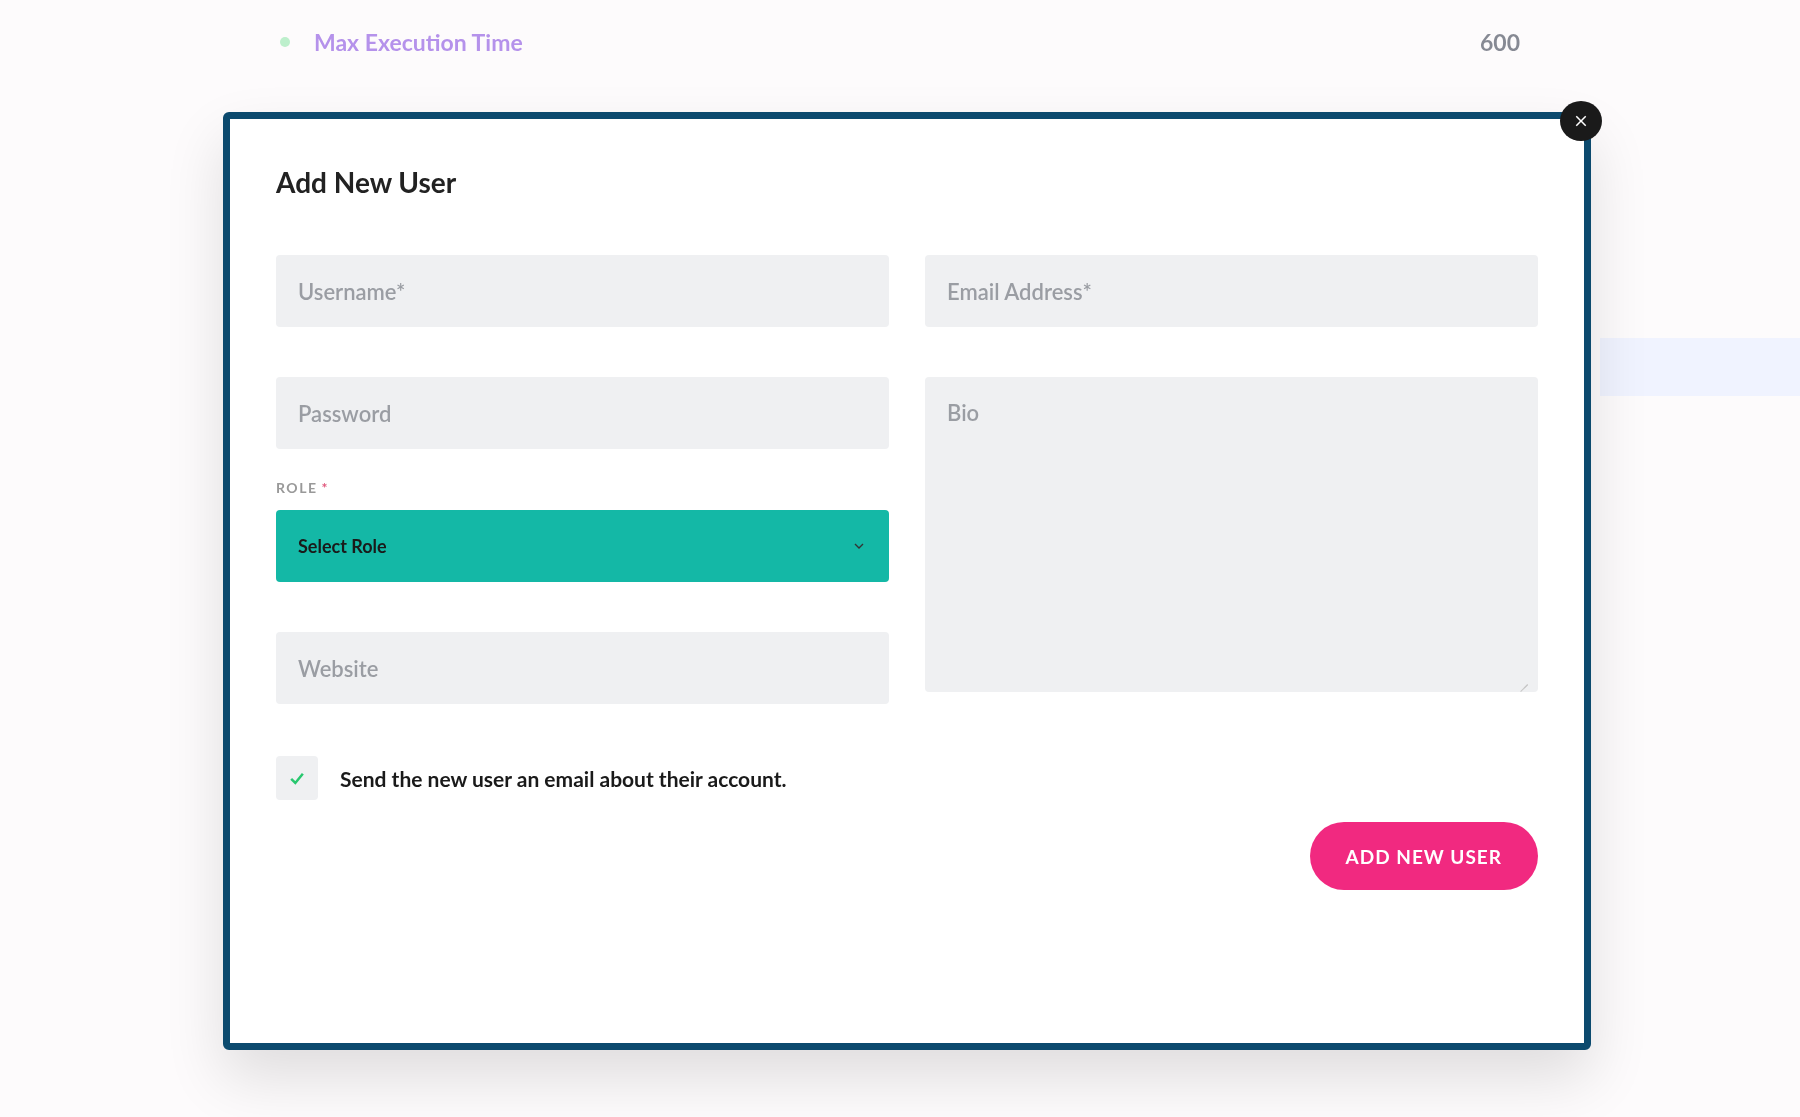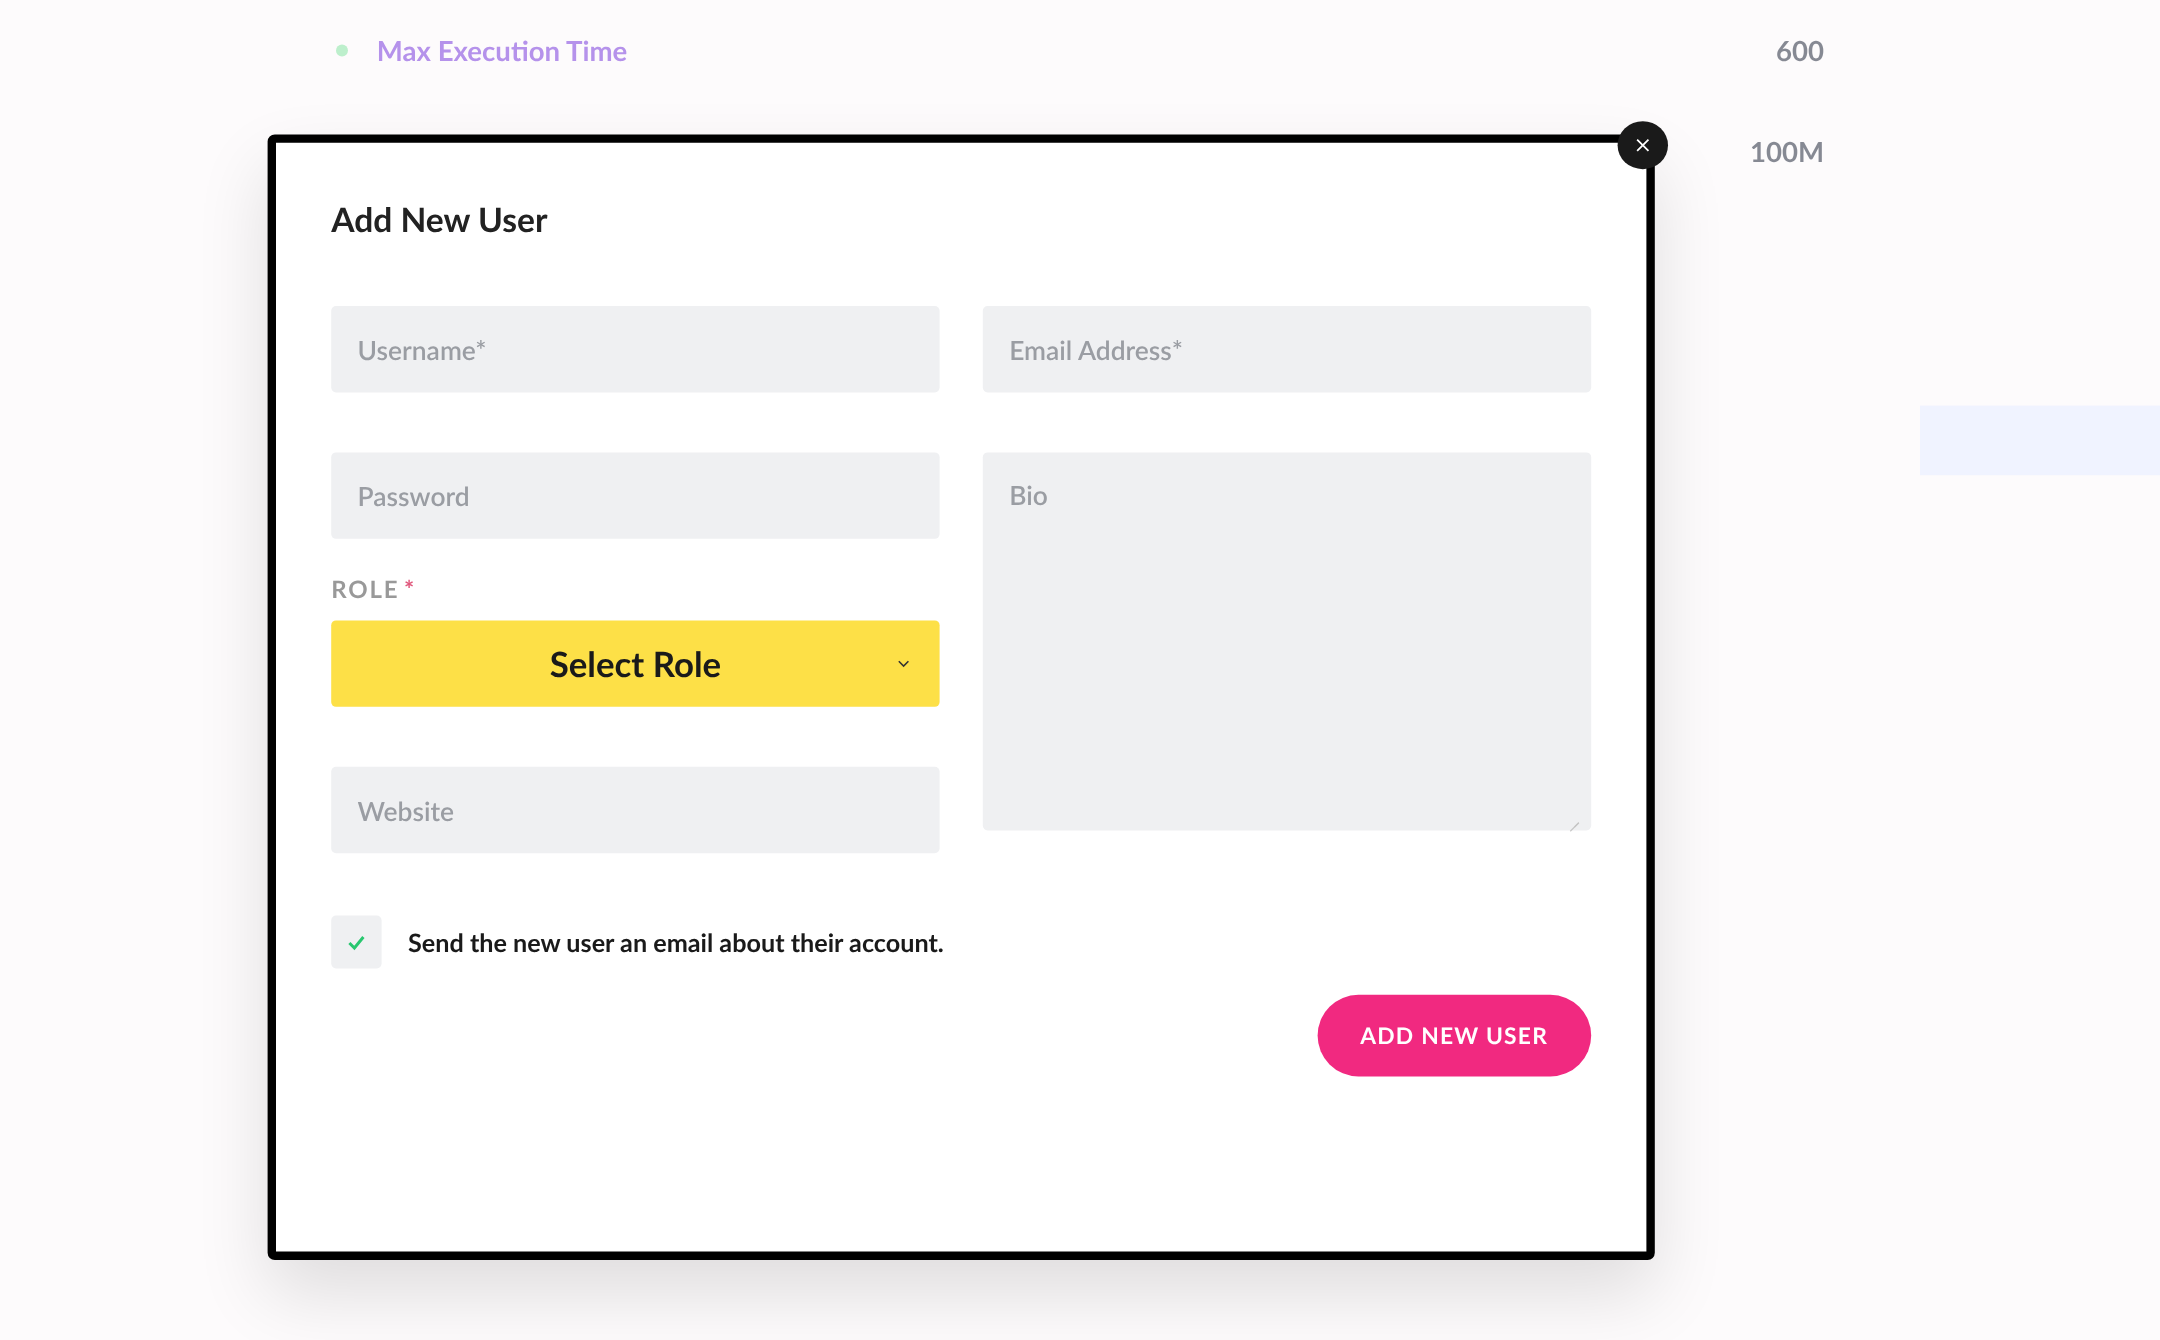--- a/index.html
+++ b/index.html
@@ -45,24 +45,24 @@
     .stat-value {
       font-size: 23px;
       font-weight: 700;
       color: #0f172a;
     }
     
     .modal-wrap {
       position: absolute;
       top: 112px;
       left: 223px;
-      width: 1156px;
+      width: 1368px;
       height: 938px;
       background: #fff;
-      border: 7px solid #000000;
+      border: 7px solid #0c4a6e;
       border-radius: 6px;
       box-shadow: 0 28px 60px rgba(0,0,0,0.12);
     }
     
     .close-btn {
       position: absolute;
       top: -18px;
       right: -18px;
       width: 42px;
       height: 40px;
@@ -137,51 +137,50 @@
       font-weight: 600;
     }
     
     .role-group {
       display: flex;
       flex-direction: column;
       gap: 14px;
     }
     
     .role-label {
-      font-size: 20px;
+      font-size: 14px;
       font-weight: 700;
       letter-spacing: 1.5px;
       color: #999;
       text-transform: uppercase;
     }
     
     .role-label .req {
       color: #e0577c;
       margin-left: 4px;
     }
     
     .select-wrap {
       position: relative;
     }
     
     .select-std {
       width: 100%;
       height: 72px;
-      background: #fde047;
+      background: #14b8a6;
       border: none;
       border-radius: 4px;
       padding: 0 22px;
-      font-size: 29px;
+      font-size: 18px;
       font-weight: 700;
       color: #1a1a1a;
       font-family: inherit;
       appearance: none;
       -webkit-appearance: none;
       cursor: pointer;
-      text-align: center;
     }
     
     .chev {
       position: absolute;
       right: 22px;
       top: 50%;
       transform: translateY(-50%);
       pointer-events: none;
     }
     

